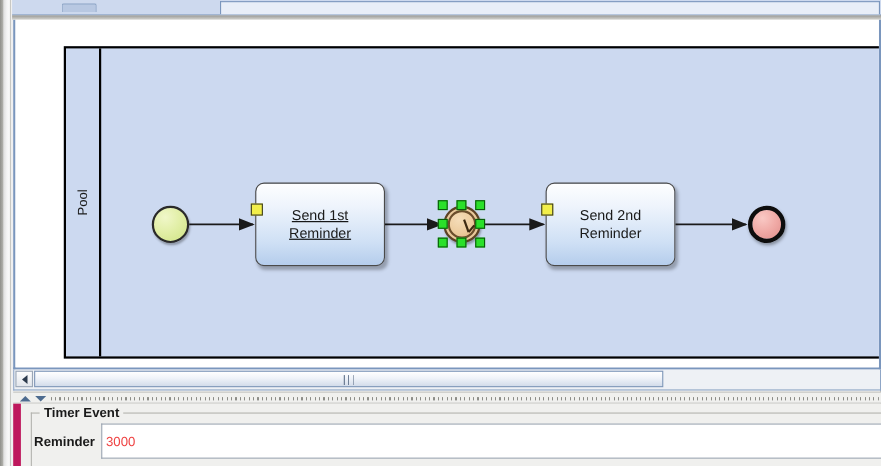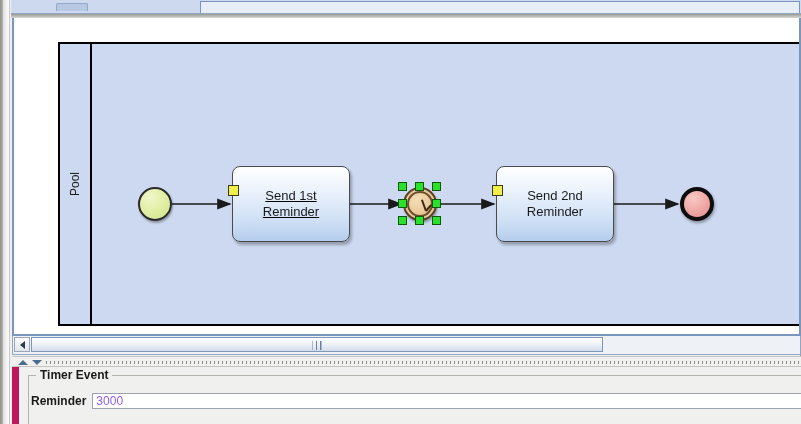--- a/index.html
+++ b/index.html
@@ -334,24 +334,24 @@
   }
   .field-label {
     font-size: 12px;
     font-weight: bold;
     color: #1a1a1a;
     margin-right: 6px;
     white-space: nowrap;
   }
   .field-input {
     flex: 1 1 auto;
-    height: 16px;
+    height: 32px;
     padding: 0 3px;
     font-size: 12px;
-    color: #8b5cf6;
+    color: #ef4444;
     background: #ffffff;
     border: 1px solid #9aa4b0;
     border-right: none;
     font-family: "Liberation Sans", sans-serif;
     outline: none;
   }
 
   
   .frame-right-edge {
     position: absolute;

